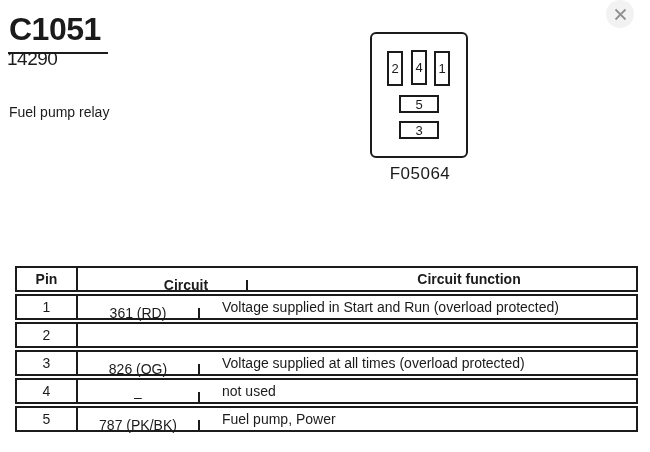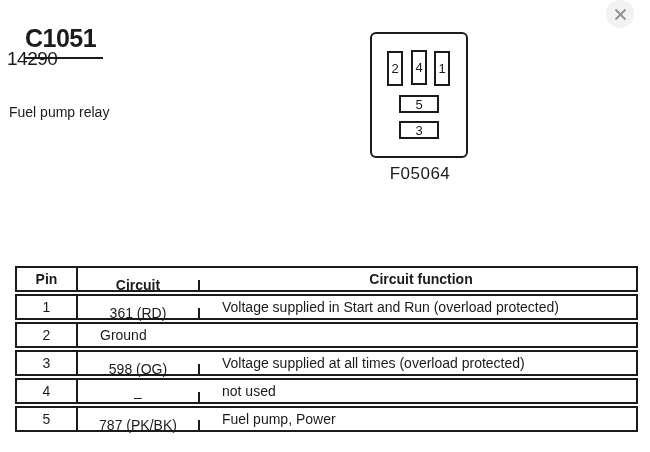--- a/index.html
+++ b/index.html
@@ -19,26 +19,25 @@
     width: 28px; height: 28px;
     border-radius: 50%;
     background: #f2f2f2;
     display: flex; align-items: center; justify-content: center;
     cursor: pointer;
   }
   .close-btn svg { display: block; }
 
   
   .connector-id {
-    position: absolute; left: 8px; top: 24px;
-    font-size: 25px; font-weight: bold; letter-spacing: -0.5px;
+    position: absolute; left: 8px; top: 11px;
+    font-size: 32px; font-weight: bold; letter-spacing: -0.5px;
     border-bottom: 2px solid #1b1b1b;
     padding: 0 7px 4px 1px;
     display: inline-block;
-    margin-left: 16px;
   }
   .part-number {
     position: absolute; left: 7px; top: 48px;
     font-size: 19px; font-weight: normal; letter-spacing: -0.5px;
   }
   .description {
     position: absolute; left: 9px; top: 104px;
     font-size: 14px;
   }
 
@@ -93,21 +92,21 @@
     width: 122px;
     border-right: 2px solid #1b1b1b;
     justify-content: center;
     margin-top: 12px;
   }
   .c-func {
     flex: 1;
     padding-left: 22px;
     justify-content: flex-start;
   }
-  .t-header { font-weight: bold; }
+  .t-header { font-weight: bold; gap: 48px; }
   .t-header .c-func { padding-left: 6px; justify-content: center; text-align: center; }
 </style>
 </head>
 <body>
 
 <div class="close-btn">
   <span>
     <svg width="17" height="17" viewBox="0 0 17 17">
       <line x1="3.5" y1="3.5" x2="13.5" y2="13.5" stroke="#8f8f8f" stroke-width="1.8"></line>
       <line x1="13.5" y1="3.5" x2="3.5" y2="13.5" stroke="#8f8f8f" stroke-width="1.8"></line>
@@ -134,25 +133,24 @@
     <div class="cell c-circuit">Circuit</div>
     <div class="cell c-func">Circuit function</div>
   </div>
   <div class="t-row">
     <div class="cell c-pin">1</div>
     <div class="cell c-circuit">361 (RD)</div>
     <div class="cell c-func">Voltage supplied in Start and Run (overload protected)</div>
   </div>
   <div class="t-row">
     <div class="cell c-pin">2</div>
-    <div class="cell c-func">Ground</div>
   </div>
   <div class="t-row">
     <div class="cell c-pin">3</div>
-    <div class="cell c-circuit">598 (OG)</div>
+    <div class="cell c-circuit">826 (OG)</div>
     <div class="cell c-func">Voltage supplied at all times (overload protected)</div>
   </div>
   <div class="t-row">
     <div class="cell c-pin">4</div>
     <div class="cell c-circuit">–</div>
     <div class="cell c-func">not used</div>
   </div>
   <div class="t-row">
     <div class="cell c-pin">5</div>
     <div class="cell c-circuit">787 (PK/BK)</div>

